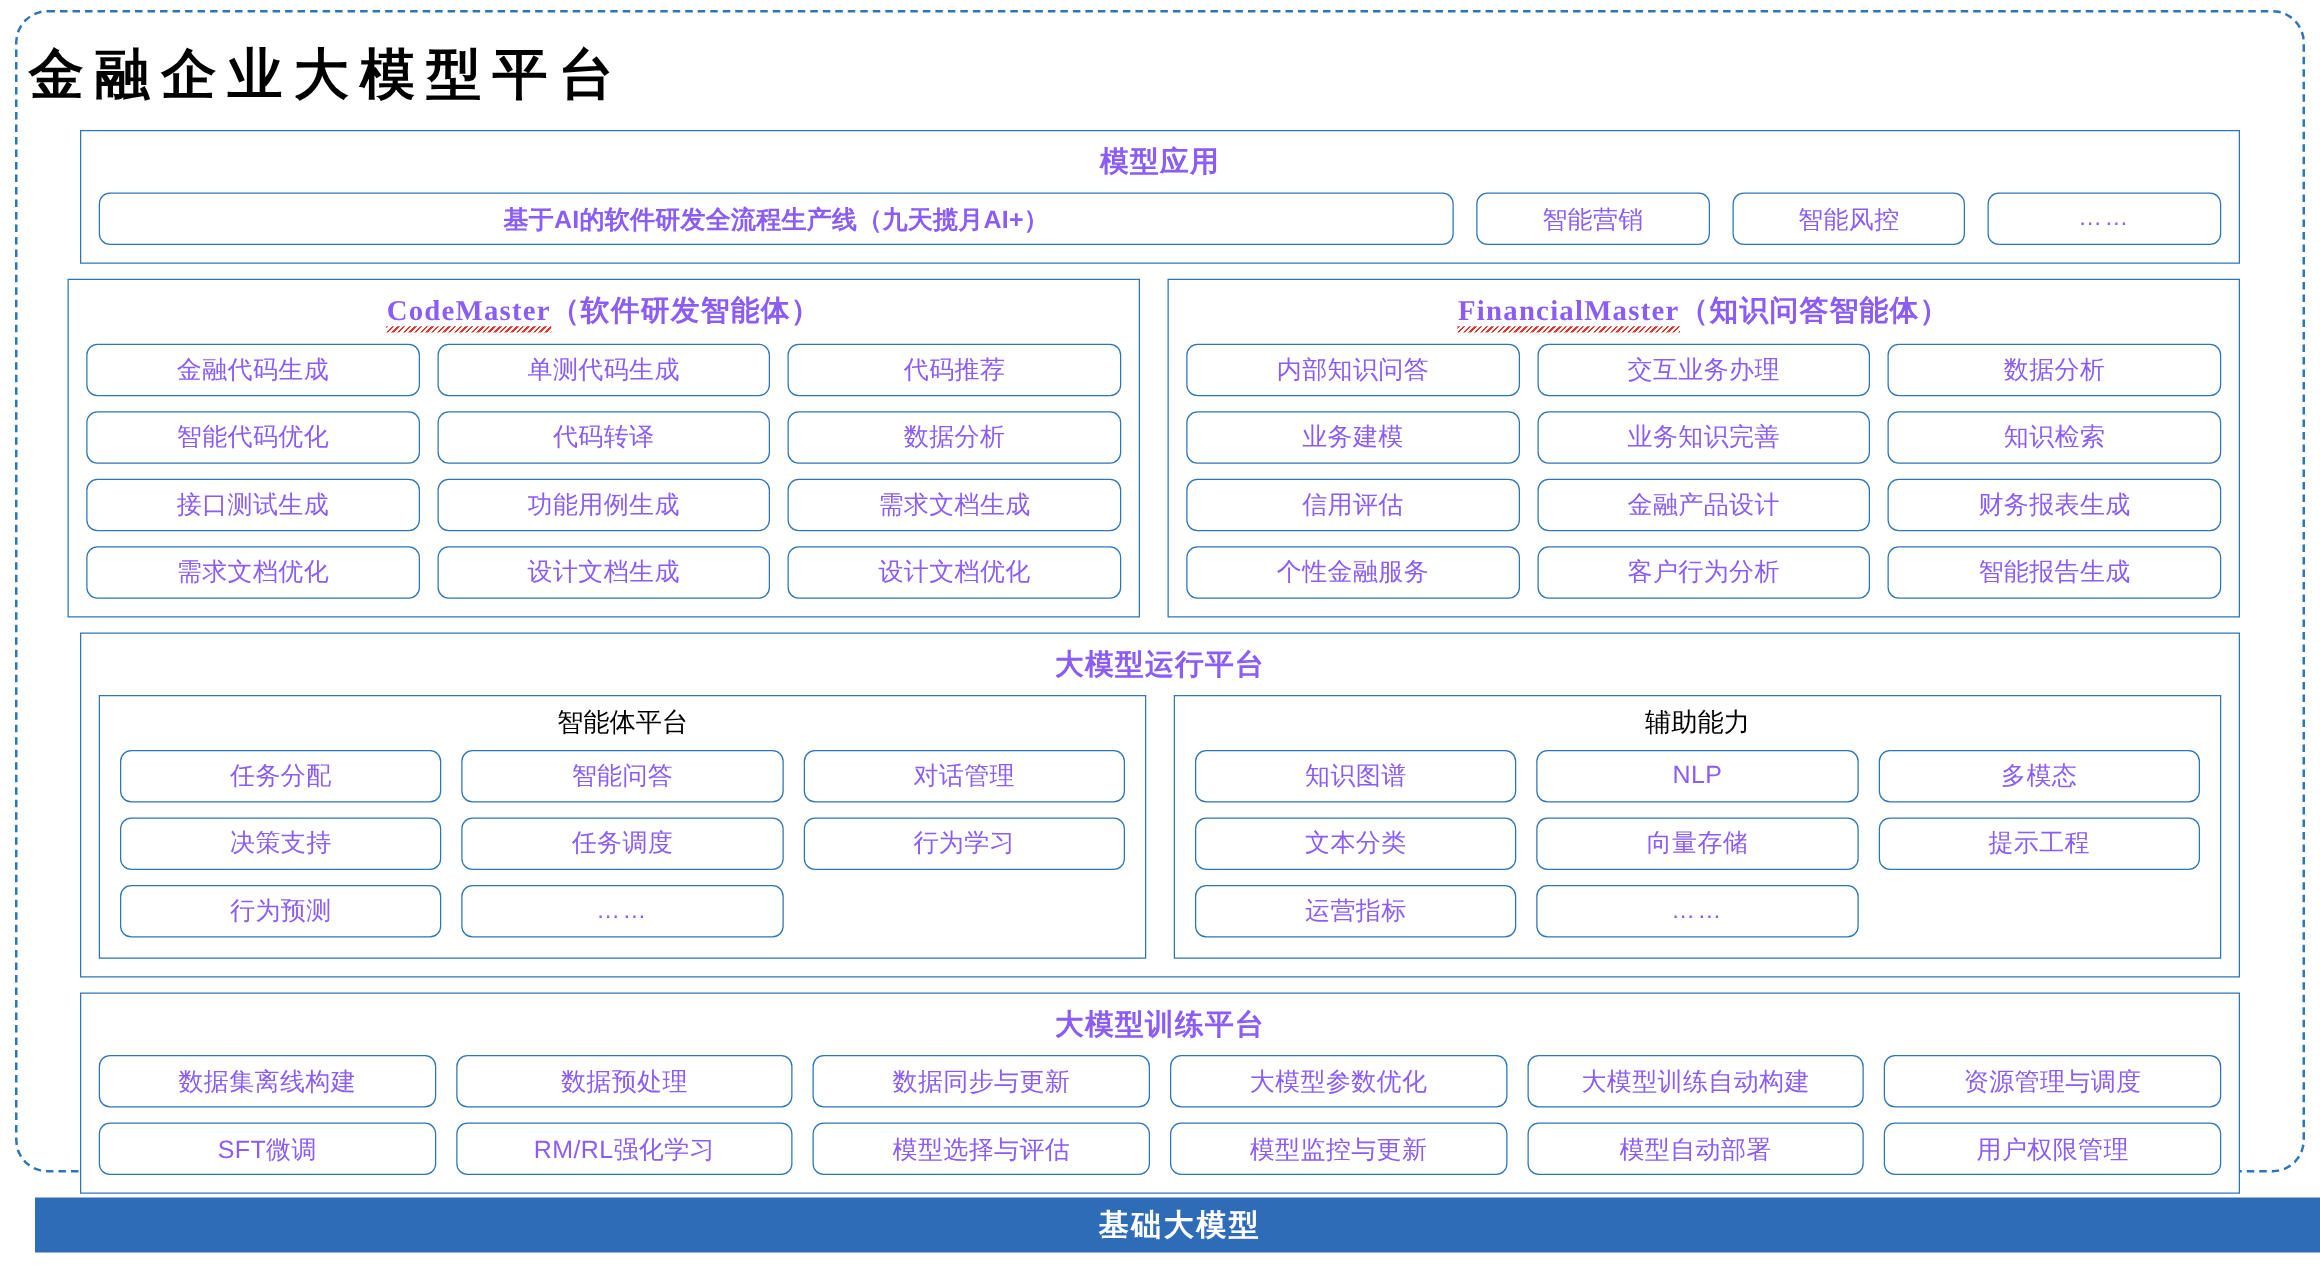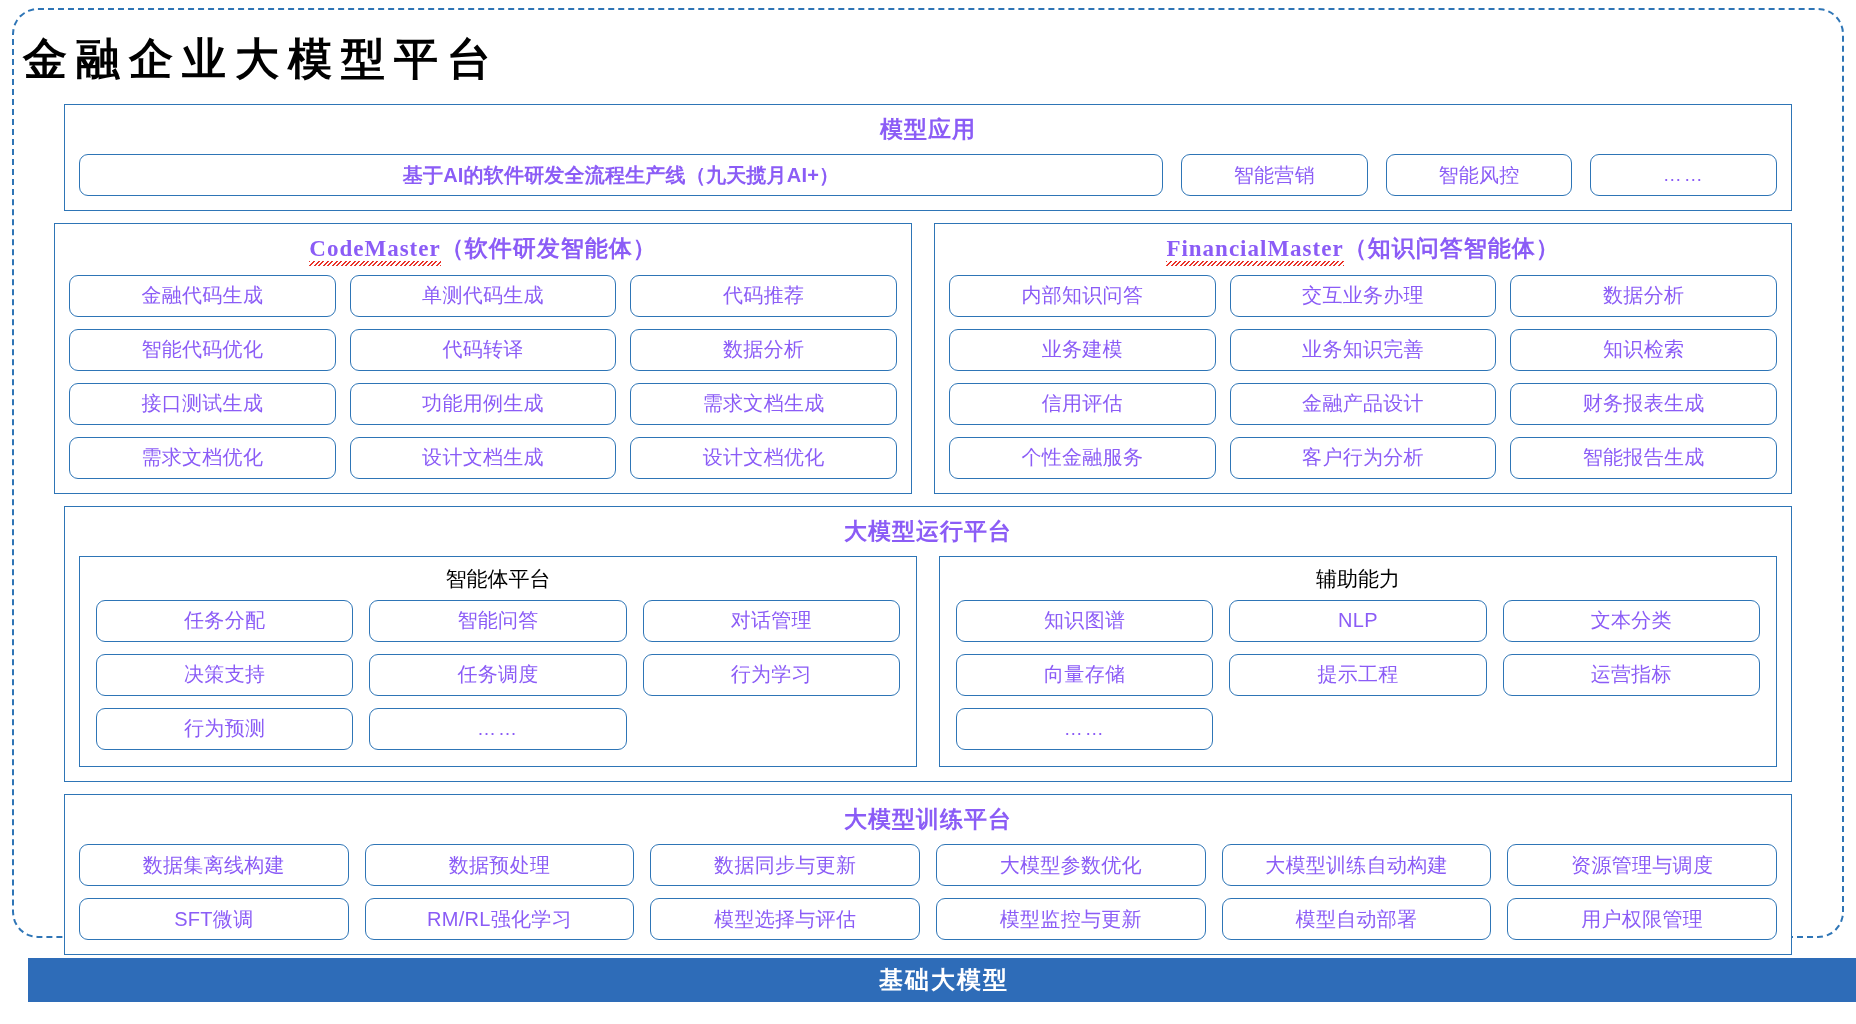--- a/index.html
+++ b/index.html
@@ -255,20 +255,21 @@
           <div class="pill">行为预测</div>
           <div class="pill ellipsis">……</div>
         </div>
       </div>
 
       <div class="subpanel">
         <div class="subpanel-title">辅助能力</div>
         <div class="grid4">
           <div class="pill">知识图谱</div>
           <div class="pill">NLP</div>
+          <div class="pill">多模态</div>
           <div class="pill">文本分类</div>
           <div class="pill">向量存储</div>
           <div class="pill">提示工程</div>
           <div class="pill">运营指标</div>
           <div class="pill ellipsis">……</div>
         </div>
       </div>
 
     </div>
   </div>

